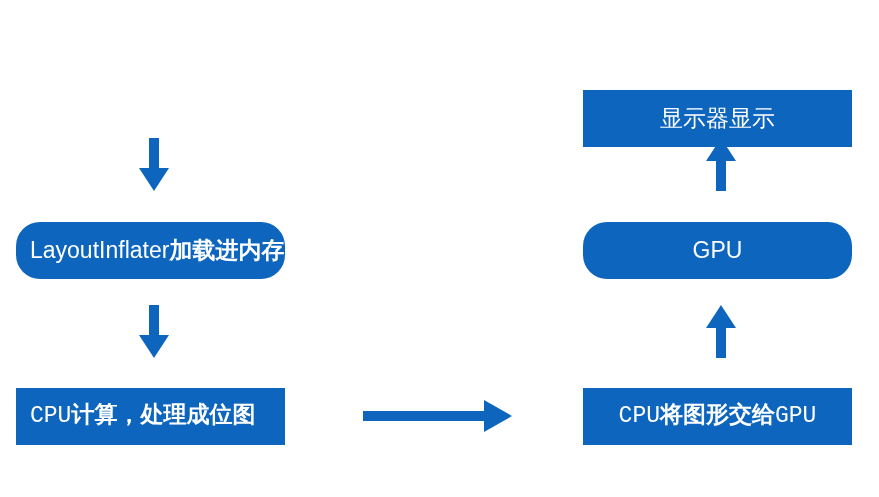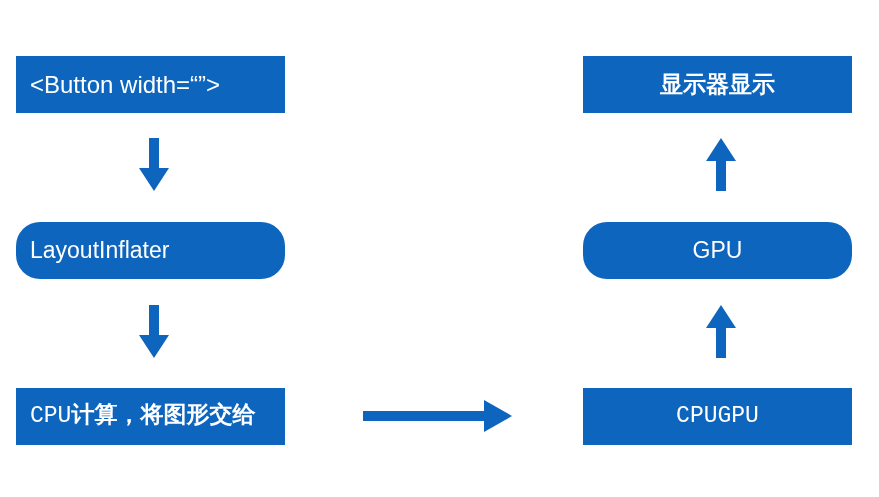--- a/index.html
+++ b/index.html
@@ -56,63 +56,63 @@
     font-weight: 700;
   }
   .node .latin {
     font-weight: 400;
   }
   .node.code {
     font-weight: 400;
     font-size: 24px;
   }
   .node.title-center {
-    font-weight: 700;
+    font-weight: 400;
     font-size: 23px;
+    margin-top: 34px;
   }
 
   .arrow {
     position: absolute;
   }
   .arrow svg { display: block; }
 
   .arrow-down-1 { left: 138px; top: 138px; }
   .arrow-down-2 { left: 138px; top: 305px; }
   .arrow-up-1   { left: 705px; top: 138px; }
   .arrow-up-2   { left: 705px; top: 305px; }
   .arrow-right-1 { left: 363px; top: 398px; }
 </style>
 </head>
 <body>
 
 <div class="canvas">
 
-  <div class="node left row1 code">
-    <span>&lt;Button width=“”&gt;</span>
-  </div>
 
   <div class="node left row2">
     <span class="latin">LayoutInflater</span>
+      <span class="cjk">加载进内存</span>
   </div>
 
   <div class="node left row3">
     <span class="latin">CPU</span>
-      <span class="cjk">计算，将图形交给</span>
+      <span class="cjk">计算，处理成位图</span>
   </div>
 
   <div class="node right row1 title-center">
     <span>显示器显示</span>
   </div>
 
   <div class="node right row2">
     <span class="latin">GPU</span>
   </div>
 
   <div class="node right row3">
     <span class="latin">CPU</span>
+      <span class="cjk">将图形交给</span>
       <span class="latin">GPU</span>
   </div>
 
   <div class="arrow arrow-down-1">
     <svg width="32" height="54" viewBox="0 0 32 54">
       <polygon points="11,0 21,0 21,30 31,30 16,53 1,30 11,30" fill="#0D65BE"></polygon>
     </svg>
   </div>
 
   <div class="arrow arrow-down-2">

